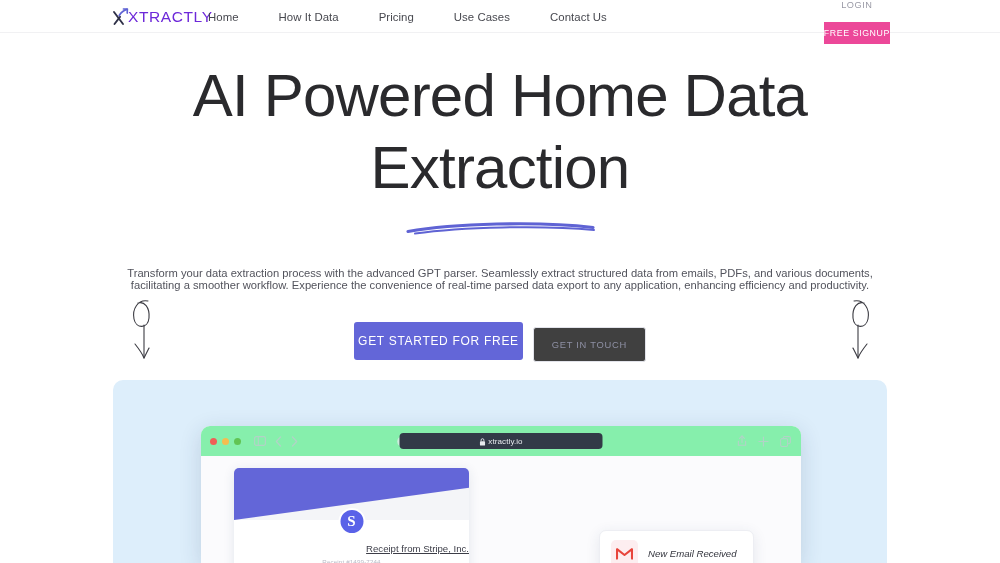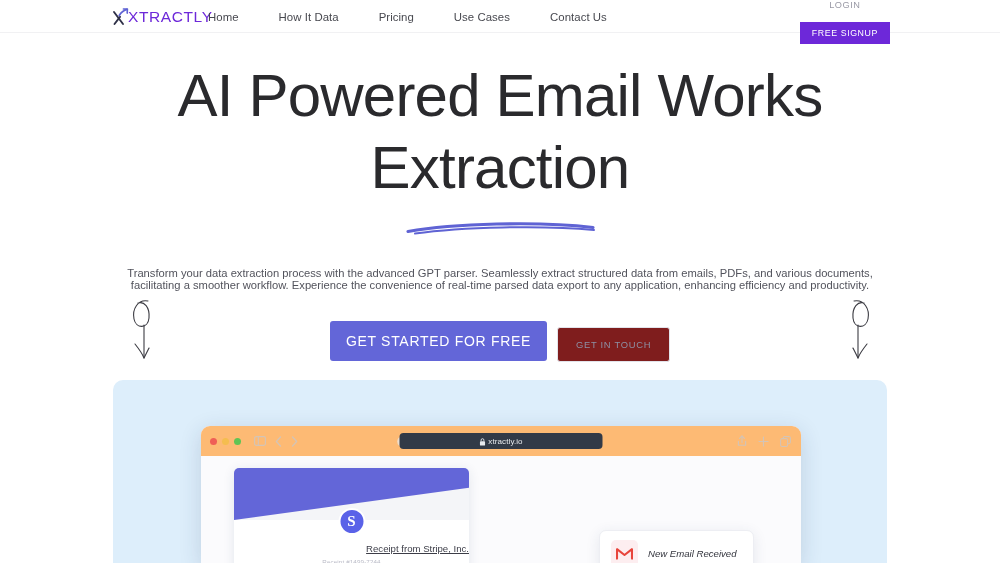--- a/index.html
+++ b/index.html
@@ -39,23 +39,23 @@
   }
   .header-actions {
     position: absolute; right: 110px; top: 0;
     height: 33px; display: flex; align-items: center; gap: 12px; flex-direction: column;
   }
   .login-link {
     font-size: 9.2px; letter-spacing: 0.55px;
     color: #9a9aa6; cursor: pointer;
   }
   .signup-btn {
-    background: #6d28d9; color: #ffffff;
+    background: #ec4899; color: #ffffff;
     font-size: 8.8px; letter-spacing: 0.6px;
-    padding: 6px 12px; border-radius: 0;
+    padding: 6px 0; border-radius: 0;
     border: none; cursor: pointer; white-space: nowrap;
   }
 
   
   .hero { position: absolute; top: 33px; left: 0; width: 1000px; }
   .hero-title {
     width: 700px; margin: 27px auto 0;
     text-align: center;
     font-size: 60px; line-height: 72px;
     font-weight: 400; letter-spacing: -0.8px;
@@ -70,26 +70,26 @@
     text-align: center;
     font-size: 11.2px; line-height: 12px;
     color: #52535c;
   }
   .cta-row {
     width: 100%; display: flex; justify-content: center;
     align-items: center; gap: 10px; margin-top: 28px;
   }
   .btn-primary {
     background: #6366d8; color: #fff;
-    font-size: 14px; letter-spacing: 0.7px;
-    padding: 12px 16px; border: none; border-radius: 3px;
+    font-size: 12px; letter-spacing: 0.7px;
+    padding: 12px 4px; border: none; border-radius: 3px;
     cursor: pointer; white-space: nowrap;
   }
   .btn-secondary {
-    background: #7f1d1d; color: #8e90a4;
+    background: #404040; color: #8e90a4;
     font-size: 9.4px; letter-spacing: 0.7px;
     padding: 11px 18px; border: 1px solid #e2e3ea; border-radius: 3px;
     cursor: pointer; white-space: nowrap; margin-top: 8px;
   }
   .arrow-left  { position: absolute; left: 124px; top: 262px; }
   .arrow-right { position: absolute; left: 838px; top: 262px; }
 
   
   .showcase {
     position: absolute; left: 113px; top: 380px;
@@ -100,21 +100,21 @@
   }
   .browser {
     position: absolute; left: 88px; top: 46px;
     width: 600px; height: 137px;
     border-radius: 9px 9px 0 0;
     background: #ffffff;
     box-shadow: 0 5px 22px rgba(30,50,90,0.16);
     overflow: hidden;
   }
   .browser-bar {
-    height: 30px; background: #fdba74;
+    height: 30px; background: #86efac;
     display: flex; align-items: center;
     padding: 0 9px; position: relative;
   }
   .lights { display: flex; gap: 5px; align-items: center; }
   .light { width: 7px; height: 7px; border-radius: 50%; }
   .l-red { background: #ef5f56; }
   .l-yel { background: #f5bd4f; }
   .l-grn { background: #61c454; }
   .bar-icons-left {
     display: flex; align-items: center; gap: 9px; margin-left: 13px;
@@ -216,21 +216,21 @@
   </nav>
 
   <div class="header-actions">
     <span class="login-link">LOGIN</span>
     <button class="signup-btn">FREE SIGNUP</button>
   </div>
 </div>
 
 <div class="hero">
 
-  <h1 class="hero-title">AI Powered Email Works Extraction</h1>
+  <h1 class="hero-title">AI Powered Home Data Extraction</h1>
 
   <div class="swoosh-wrap">
     <span>
       <svg width="195" height="20" viewBox="0 0 195 20">
         <path d="M5 14.5 C50 6.5, 135 4.0, 190 10.5" stroke="#5f63d4" stroke-width="3.1" fill="none" stroke-linecap="round"></path>
         <path d="M12 16.5 C58 10.0, 140 8.0, 191 13.0" stroke="#5f63d4" stroke-width="2.0" fill="none" stroke-linecap="round"></path>
       </svg>
     </span>
   </div>
 

